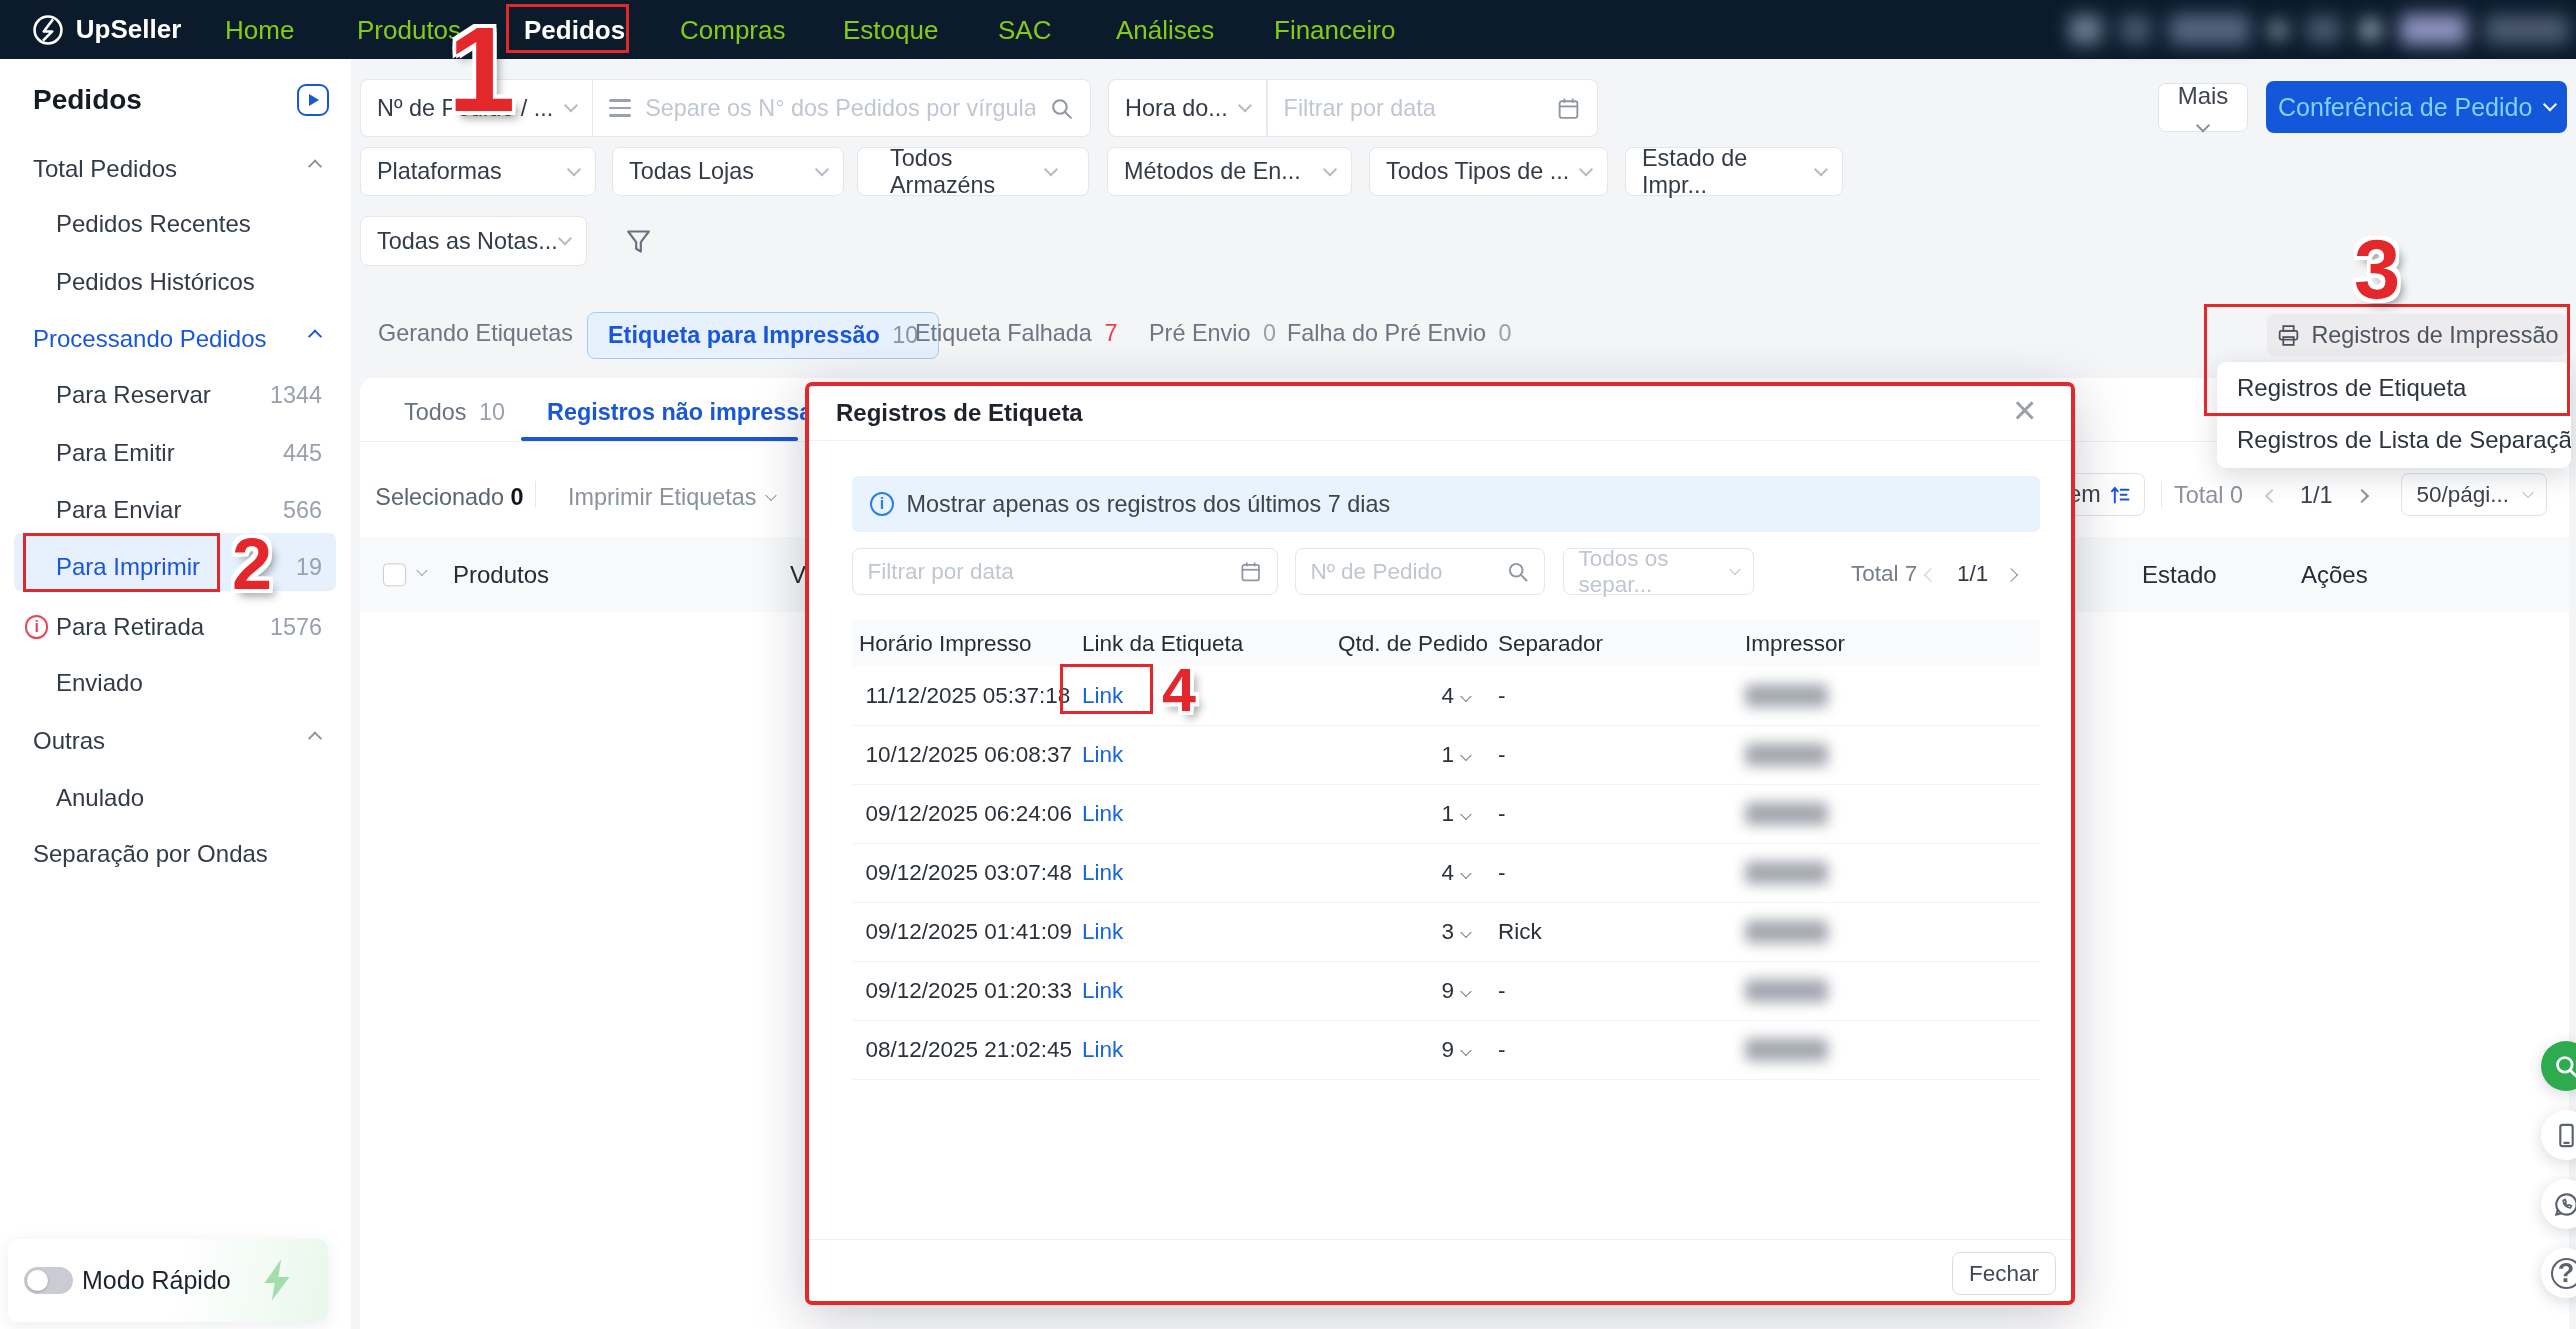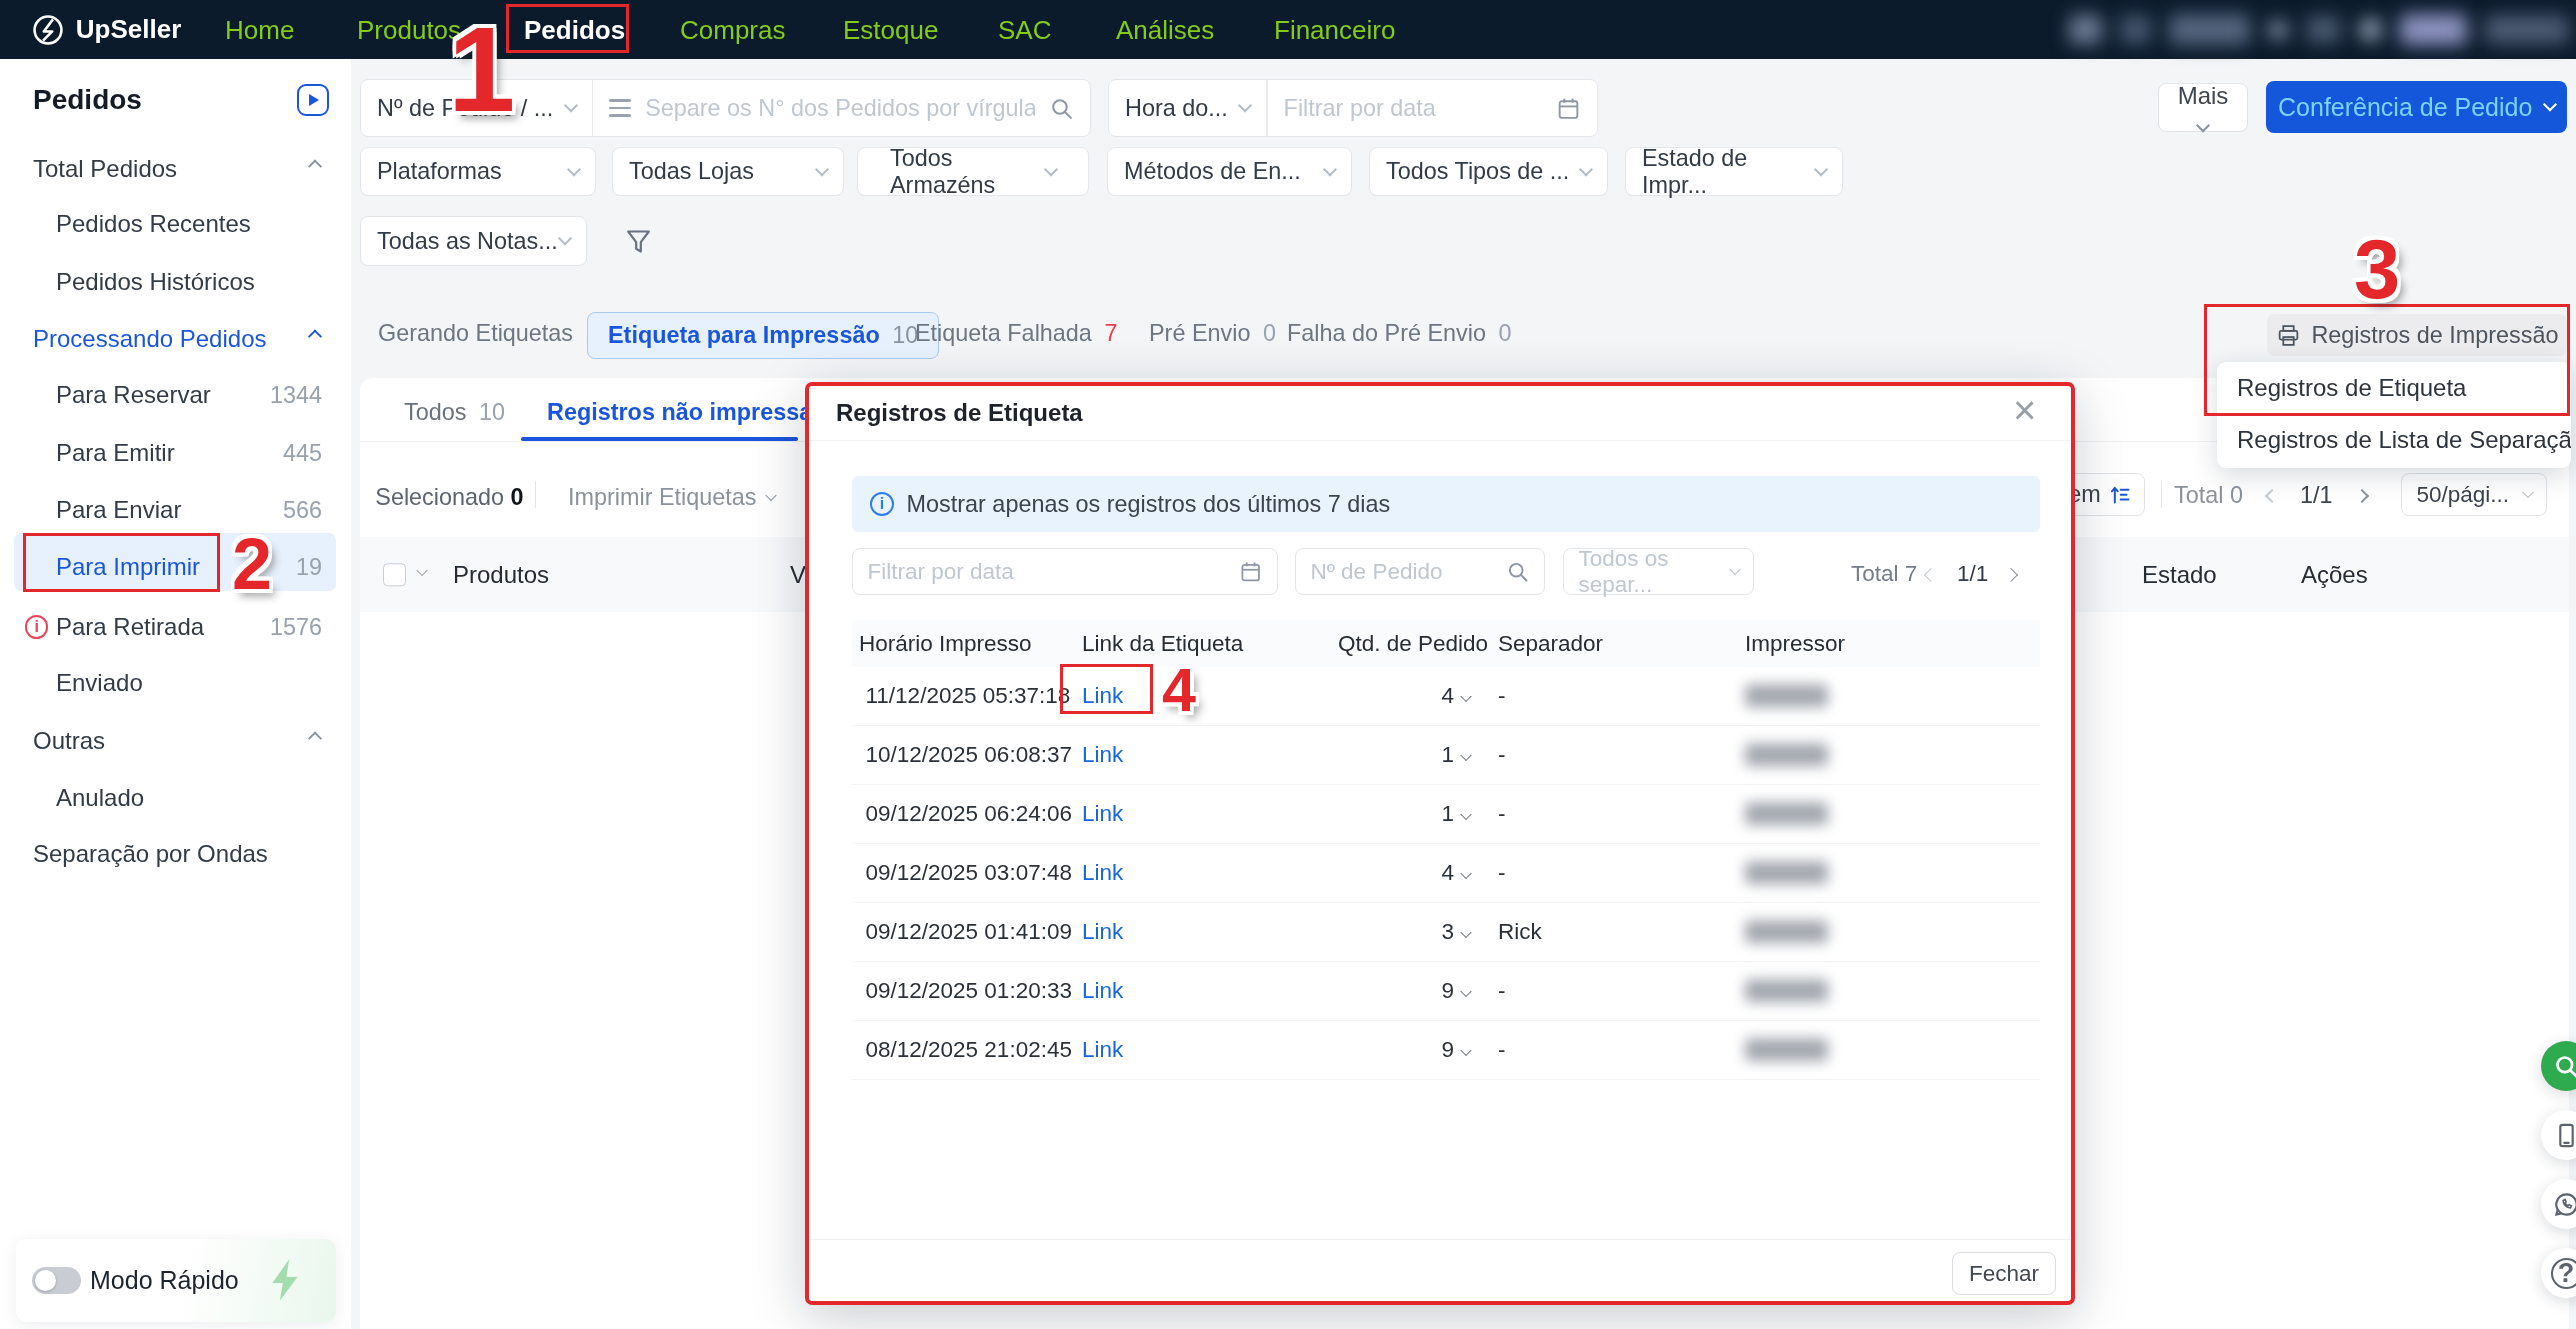--- a/index.html
+++ b/index.html
@@ -43,21 +43,21 @@
   .sb-play i { width:0; height:0; border-left:10.8px solid #1a56db; border-top:6.3px solid transparent; border-bottom:6.3px solid transparent; margin-left:2.7px; }
   .sb-item { position:absolute; left:0; width:351px; height:32px; display:flex; align-items:center; font-size:24px; color:#333b46; cursor:pointer; }
   .sb-item .lbl { position:absolute; left:33px; white-space:nowrap; }
   .sb-item.child .lbl { left:56px; }
   .sb-item .cnt { position:absolute; right:29px; color:#98a1ac; font-size:23.4px; }
   .sb-item .cv { position:absolute; right:31px; color:#8b939e; }
   .sb-item.blue { color:#1a56db; }
   .sb-item.blue .cv { color:#1a56db; }
   .sel-row { position:absolute; left:14.4px; top:474px; width:322px; height:58px; background:#e7f1fd; border-radius:7.2px; }
   .alert-i { position:absolute; left:25px; width:23.4px; height:23.4px; border:2.2px solid #e8465a; border-radius:50%; color:#e8465a; font-size:16px; font-weight:700; display:flex; align-items:center; justify-content:center; font-style:normal; }
-  .quick { position:absolute; left:16px; top:1180px; width:320px; height:83px; background:linear-gradient(100deg,#ffffff 52%,#e9f7ec 100%); border-radius:10.8px; box-shadow:0 3.6px 16px rgba(30,40,60,.08); }
+  .quick { position:absolute; left:8px; top:1180px; width:320px; height:83px; background:linear-gradient(100deg,#ffffff 52%,#e9f7ec 100%); border-radius:10.8px; box-shadow:0 3.6px 16px rgba(30,40,60,.08); }
   .toggle { position:absolute; left:16px; top:28px; width:49px; height:27px; background:#c9cdd3; border-radius:13.5px; cursor:pointer; }
   .toggle i { position:absolute; left:2.7px; top:2.7px; width:21.6px; height:21.6px; background:#fff; border-radius:50%; box-shadow:0 0.9px 2.7px rgba(0,0,0,.25); }
   .quick .q-lbl { position:absolute; left:74px; top:27px; font-size:25px; color:#1d242d; }
   .quick svg { position:absolute; right:25px; top:16px; width:50px; height:50px; color:#a4ddad; }
 
   
   .panel { position:absolute; background:#fff; border:1.3px solid #e3e6ea; border-radius:8px; display:flex; align-items:center; font-size:23.4px; color:#333b46; }
   .panel .sect { display:flex; align-items:center; gap:12.6px; padding:0 16px; height:100%; white-space:nowrap; }
   .panel .divline { width:1.3px; height:100%; background:#e7eaee; }
   .panel .cv { color:#b6bdc7; }

